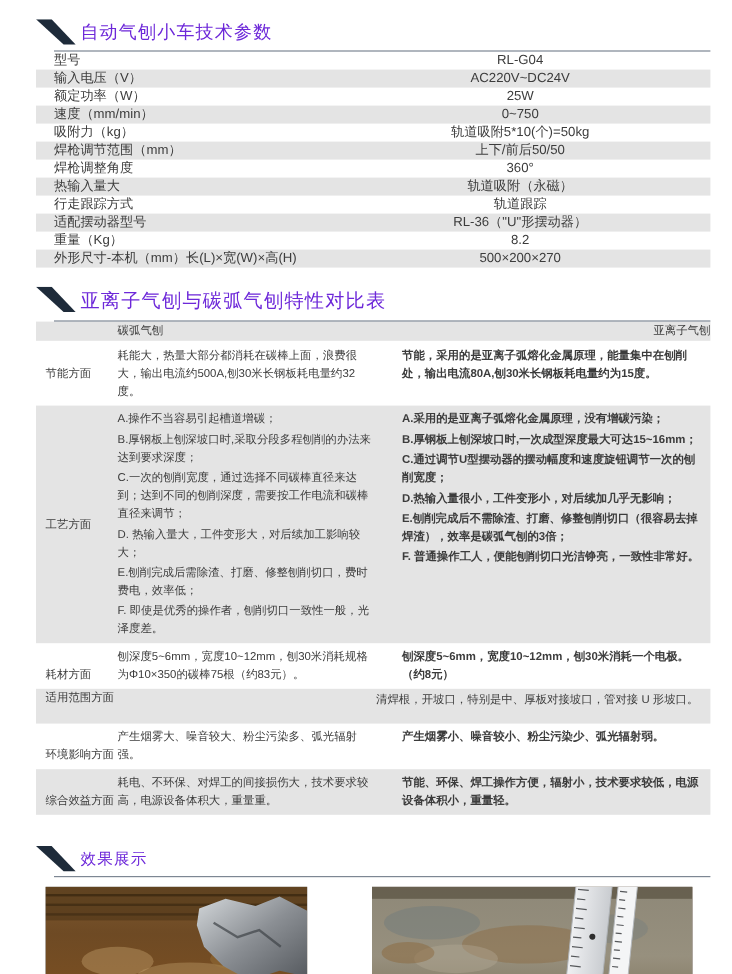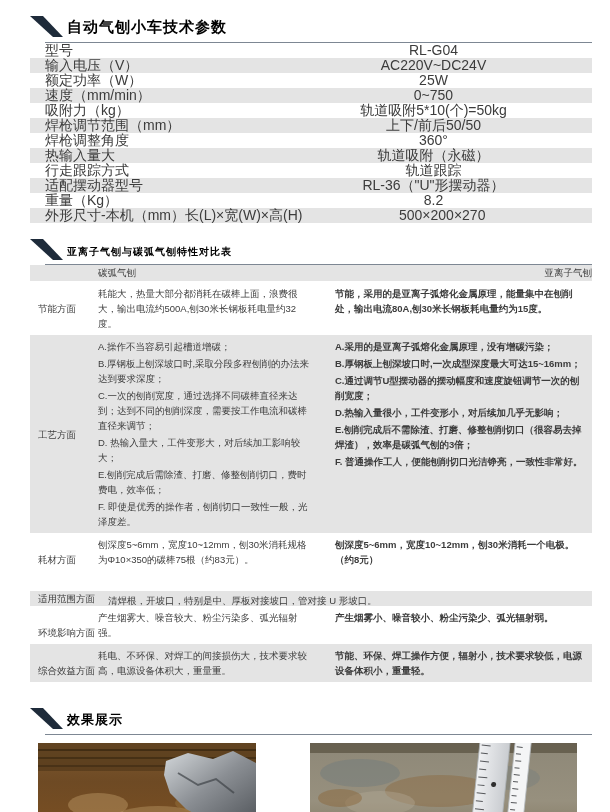--- a/index.html
+++ b/index.html
@@ -2,49 +2,49 @@
 <html><head>
 <meta charset="utf-8">
 <style>
   html,body{margin:0;padding:0;background:#ffffff;}
   body{width:610px;min-height:812px;font-family:"Liberation Sans","DejaVu Sans",sans-serif;color:#3c3c3c;}
   .page{width:610px;min-height:812px;background:#fff;padding-top:16px;box-sizing:border-box;}
 
   
   .sec-header{position:relative;margin:0 18px 0 45px;padding:2px 0 5px 22px;border-bottom:1px solid #7d8793;}
   .sec-header .swoosh{position:absolute;left:-15px;top:0px;width:34px;height:22px;}
-  .sec-title{font-weight:bold;color:#000000;letter-spacing:1px;}
+  .sec-title{font-weight:normal;color:#6d28d9;letter-spacing:1px;}
   .t1{font-size:15px;}
-  .t2{font-size:10px;}
+  .t2{font-size:16px;}
   .t3{font-size:13px;}
 
   
   .spec-table{margin:0 18px 0 30px;}
-  .spec-row{display:flex;align-items:center;height:15px;font-size:14px;line-height:15px;}
+  .spec-row{display:flex;align-items:center;height:15px;font-size:11px;line-height:15px;}
   .spec-row:nth-child(even){background:#e4e4e4;}
   .spec-label{flex:0 0 240px;padding-left:15px;white-space:nowrap;}
   .spec-value{flex:1;text-align:center;padding-right:10px;}
 
   
   .cmp-table{margin:16px 18px 0 30px;margin-top:0;}
   .cmp-head{display:flex;height:16px;line-height:16px;background:#e4e4e4;font-size:9.5px;margin-bottom:1px;}
   .cmp-row{display:flex;font-size:9.5px;line-height:15px;}
   .row-gray{background:#e4e4e4;}
   .cell-label{flex:0 0 60px;padding:19px 0 4px 8px;}
   .cell-carbon{flex:0 0 214px;padding:4px 8px 4px 0;}
   .cell-plasma{flex:1;padding:4px 4px 2px 15px;font-weight:bold;}
   .head-spacer{flex:0 0 68px;}
   .head-carbon{flex:0 0 214px;text-align:left;}
   .head-plasma{flex:1;text-align:right;}
   .cmp-row.center-label{align-items:stretch;}
   .cmp-row.center-label .cell-label{display:flex;align-items:center;padding-top:0;padding-bottom:0;}
   .cell p{margin:0 0 2px 0;}
   .cell p:last-child{margin-bottom:0;}
-  .cell-full{flex:1;text-align:left;padding:2px 10px;}
-  .row-scope{height:15px;line-height:15px;margin-top:20px;}
+  .cell-full{flex:1;text-align:right;padding:2px 10px;}
+  .row-scope{height:29px;line-height:15px;}
 
   
   .gallery{display:flex;margin:8px 0 0 38px;}
   .photo{height:193px;overflow:hidden;background:#3a2a18;}
   .photo.left{width:218px;margin-right:54px;}
   .photo.right{width:267px;}
   .photo svg{display:block;} .spacer16{height:16px;} .spacer10{height:10px;}
 </style>
 </head>
 <body>

